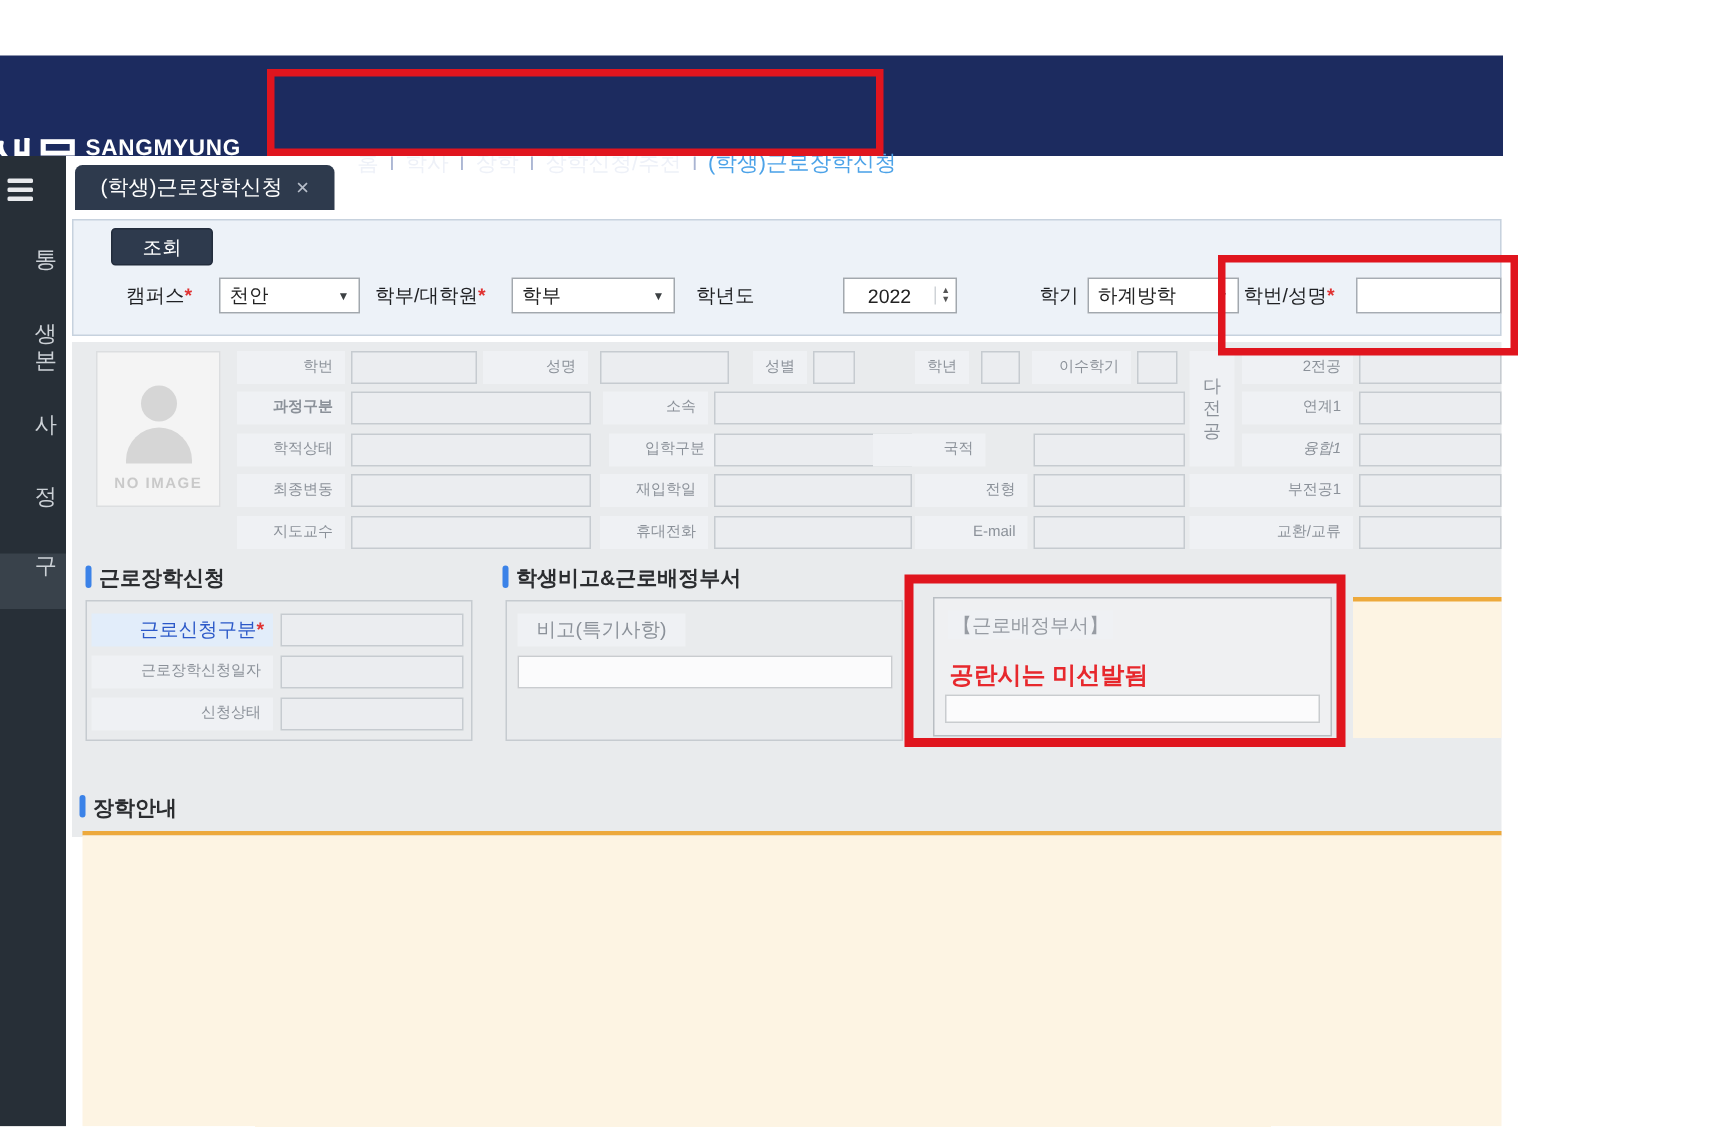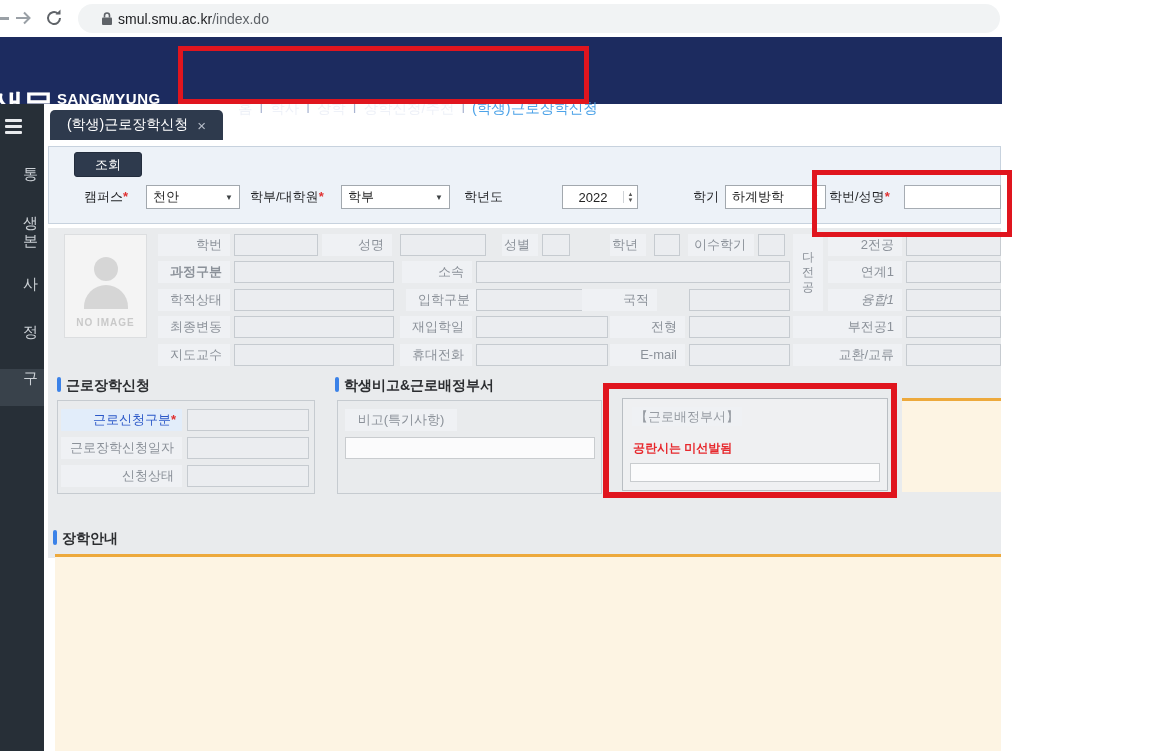--- a/index.html
+++ b/index.html
@@ -51,65 +51,48 @@
   
   .gblock{left:48px;top:228px;width:953px;height:330px;background:#e9ebed;}
 
   
   .photo{left:64px;top:234px;width:83px;height:104px;background:#f4f4f4;border:1px solid #dcdee0;}
   .phead{left:29px;top:22px;width:24px;height:24px;border-radius:50%;background:#d6d6d6;}
   .pbody{left:19px;top:50px;width:44px;height:24px;border-radius:22px 22px 0 0;background:#d6d6d6;}
   .noimg{left:0;top:82px;width:100%;text-align:center;font-size:10px;color:#c9c9c9;letter-spacing:1px;font-weight:bold;}
 
   
-  .lbl{background:#eff1f4;color:#8b9199;font-size:13px;height:22px;line-height:22px;text-align:right;padding-right:8px;}
+  .lbl{background:#eff1f4;color:#8b9199;font-size:10px;height:22px;line-height:22px;text-align:right;padding-right:8px;}
   .inp{background:#ebedf0;border:1px solid #c6cbd0;height:22px;}
   .vlbl{background:#eff1f4;color:#8b9199;font-size:12px;line-height:15px;display:flex;align-items:center;
         justify-content:center;text-align:center;word-break:break-all;padding:0 8px;}
 
   
   .sec{font-size:14px;font-weight:bold;color:#2b2d30;height:16px;line-height:16px;}
   .bar{width:4px;height:15px;background:#3b82e8;border-radius:2px;}
   .fbox{border:1px solid #c6cbd0;}
   .bluelbl{background:#e2edfa;color:#2b58c8;font-size:13px;height:22px;line-height:22px;text-align:right;padding-right:6px;}
   .graylbl{background:#eff1f4;color:#8b9199;font-size:13px;height:22px;line-height:22px;}
   .deptbox{border:1px solid #b9bec3;background:#eff0f2;}
-  .rednote{color:#e7282d;font-weight:bold;font-size:12px;}
+  .rednote{color:#e7282d;font-weight:bold;font-size:16px;}
   .whinp{background:#fbfbfc;border:1px solid #c9cccf;}
 
   
   .redbox{border:5px solid #e0151e;background:transparent;pointer-events:none;}
   .redbox3{border:6px solid #e0151e;background:transparent;pointer-events:none;}
 
   
   .cream{background:#fdf4e3;}
   .orangeline{background:#eda93c;}
 </style>
 </head>
 <body>
 
 <div id="canvas">
 
-  <div class="abs chrome">
-    <div class="abs" style="left:0;top:17px;width:9px;height:2.5px;background:#9aa0a6;"></div>
-    <svg class="abs" style="left:13px;top:8px;" width="20" height="20" viewBox="0 0 20 20">
-      <path d="M3 10 H16 M11 4.5 L16.5 10 L11 15.5" stroke="#9aa0a6" stroke-width="2" fill="none"></path>
-    </svg>
-    <svg class="abs" style="left:44px;top:8px;" width="20" height="20" viewBox="0 0 20 20">
-      <path d="M16 10 a6 6 0 1 1 -2.2 -4.6" stroke="#5f6368" stroke-width="2" fill="none"></path>
-      <path d="M16.5 1.5 L16.5 6.5 L11.5 6.5" fill="#5f6368"></path>
-    </svg>
-    <div class="abs pill">
-      <svg class="abs" style="left:22px;top:7px;" width="14" height="15" viewBox="0 0 14 15">
-        <rect x="2" y="6.5" width="10" height="7.5" rx="1" fill="#5f6368"></rect>
-        <path d="M4.5 6.5 V4.5 a2.5 2.5 0 0 1 5 0 V6.5" stroke="#5f6368" stroke-width="1.6" fill="none"></path>
-      </svg>
-      <div class="url"><span>smul.smu.ac.kr</span><span class="path">/index.do</span></div>
-    </div>
-  </div>
 
   <div class="abs navyhdr">
     <div class="abs logomark">샘물</div>
     <div class="abs logoname">SANGMYUNG</div>
     <div class="abs logosub">통합정보시스템</div>
     <div class="abs crumbs">
       <svg width="15" height="14" viewBox="0 0 15 14">
         <path d="M7.5 0.5 L14.5 6.5 H12.3 V13.5 H8.9 V9.2 H6.1 V13.5 H2.7 V6.5 H0.5 Z" fill="#ffffff"></path>
       </svg>
       <span>홈</span>

